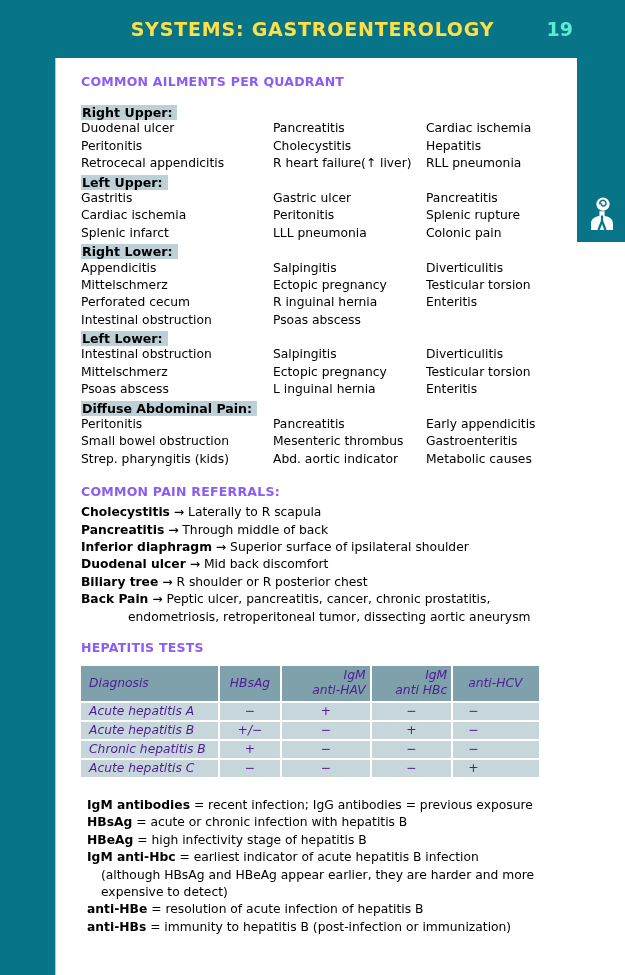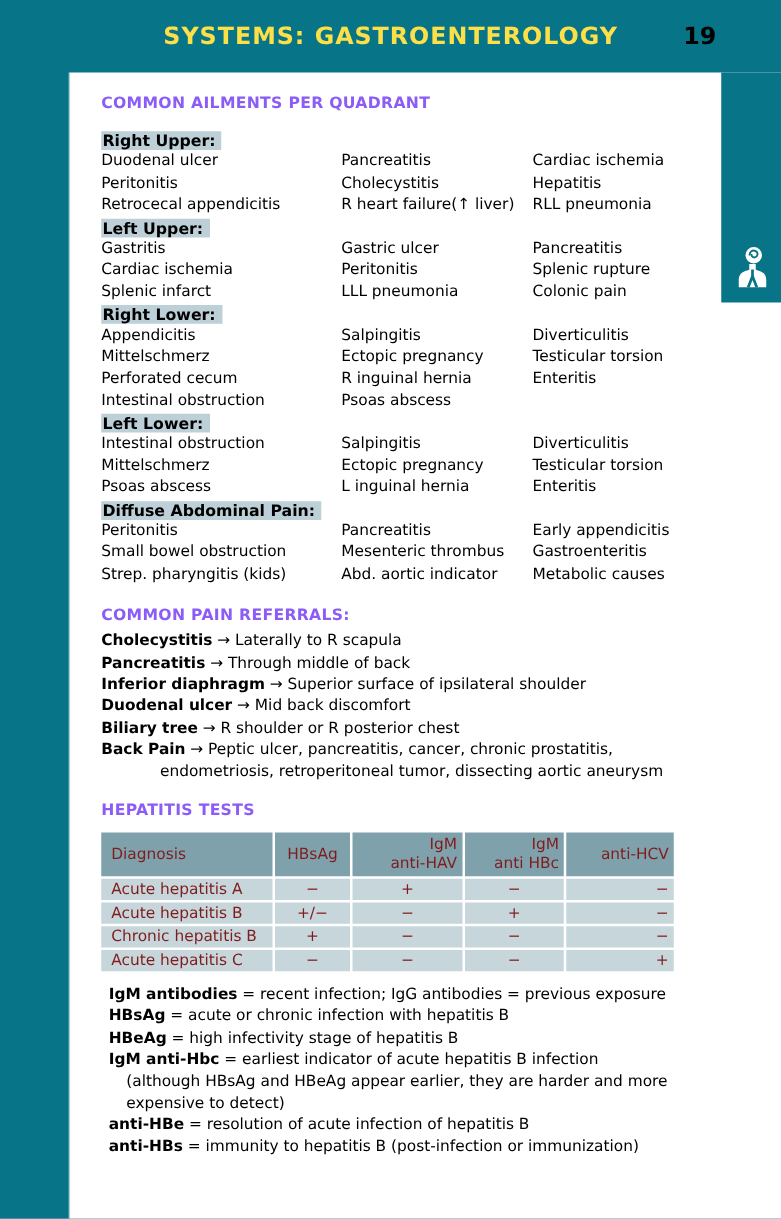--- a/index.html
+++ b/index.html
@@ -13,21 +13,21 @@
   
   .header-band{
     position:absolute;top:0;left:0;width:100%;height:58px;
     display:flex;align-items:center;justify-content:center;
   }
   .page-title{
     color:#fde047;font-weight:bold;font-size:19px;letter-spacing:0.8px;
   }
   .page-num{
     position:absolute;right:52px;top:50%;transform:translateY(-50%);
-    color:#000000;font-weight:bold;font-size:19px;
+    color:#5eead4;font-weight:bold;font-size:19px;
   }
   
   .card{
     position:absolute;left:55px;top:58px;width:570px;height:917px;
     background:#ffffff;
     box-sizing:border-box;
     padding:16px 18px 0 25px;
     border-left:1px solid rgba(7,116,135,0.35);
   }
   
@@ -57,38 +57,38 @@
   }
   .quad-cell{white-space:nowrap;}
   
   .ref-line{line-height:17.4px;height:17.4px;font-size:12.3px;color:#000;white-space:nowrap;}
   .ref-line b{font-weight:bold;}
   .ref-cont{padding-left:47px;}
   
   table.hep{
     border-collapse:separate;border-spacing:2px;
     width:462px;table-layout:fixed;margin-left:-2px;
-    font-size:12.3px;color:#7f1d1d;
+    font-size:12.3px;color:#4c1d95;font-style:italic;
   }
   table.hep th{
     background:#7fa1ac;font-weight:normal;vertical-align:middle;
     height:33px;line-height:15px;padding:1px 4px;
   }
   table.hep td{
     background:#c7d6db;height:15px;line-height:15px;padding:1px 4px;
     text-align:center;
   }
   table.hep .col0{width:32%;text-align:left;padding-left:8px;}
   table.hep .col1{width:13.5%;text-align:center;}
   table.hep th.col2,table.hep th.col3{text-align:right;padding-left:8px;}
   table.hep .col2{width:19.5%;}
   table.hep .col3{width:17.5%;}
-  table.hep .col4{width:17.5%;text-align:right;padding-left:15px;}
-  
-  .notes{margin-top:8px;padding-left:6px;}
+  table.hep .col4{width:17.5%;text-align:left;padding-left:15px;}
+  
+  .notes{margin-top:18px;padding-left:6px;}
   .note-line{line-height:17.4px;height:17.4px;font-size:12.3px;color:#000;white-space:nowrap;}
   .note-line b{font-weight:bold;}
   .note-indent{padding-left:14px;}
 </style>
 </head>
 <body>
 
 <div class="page">
 
   <div class="header-band">

